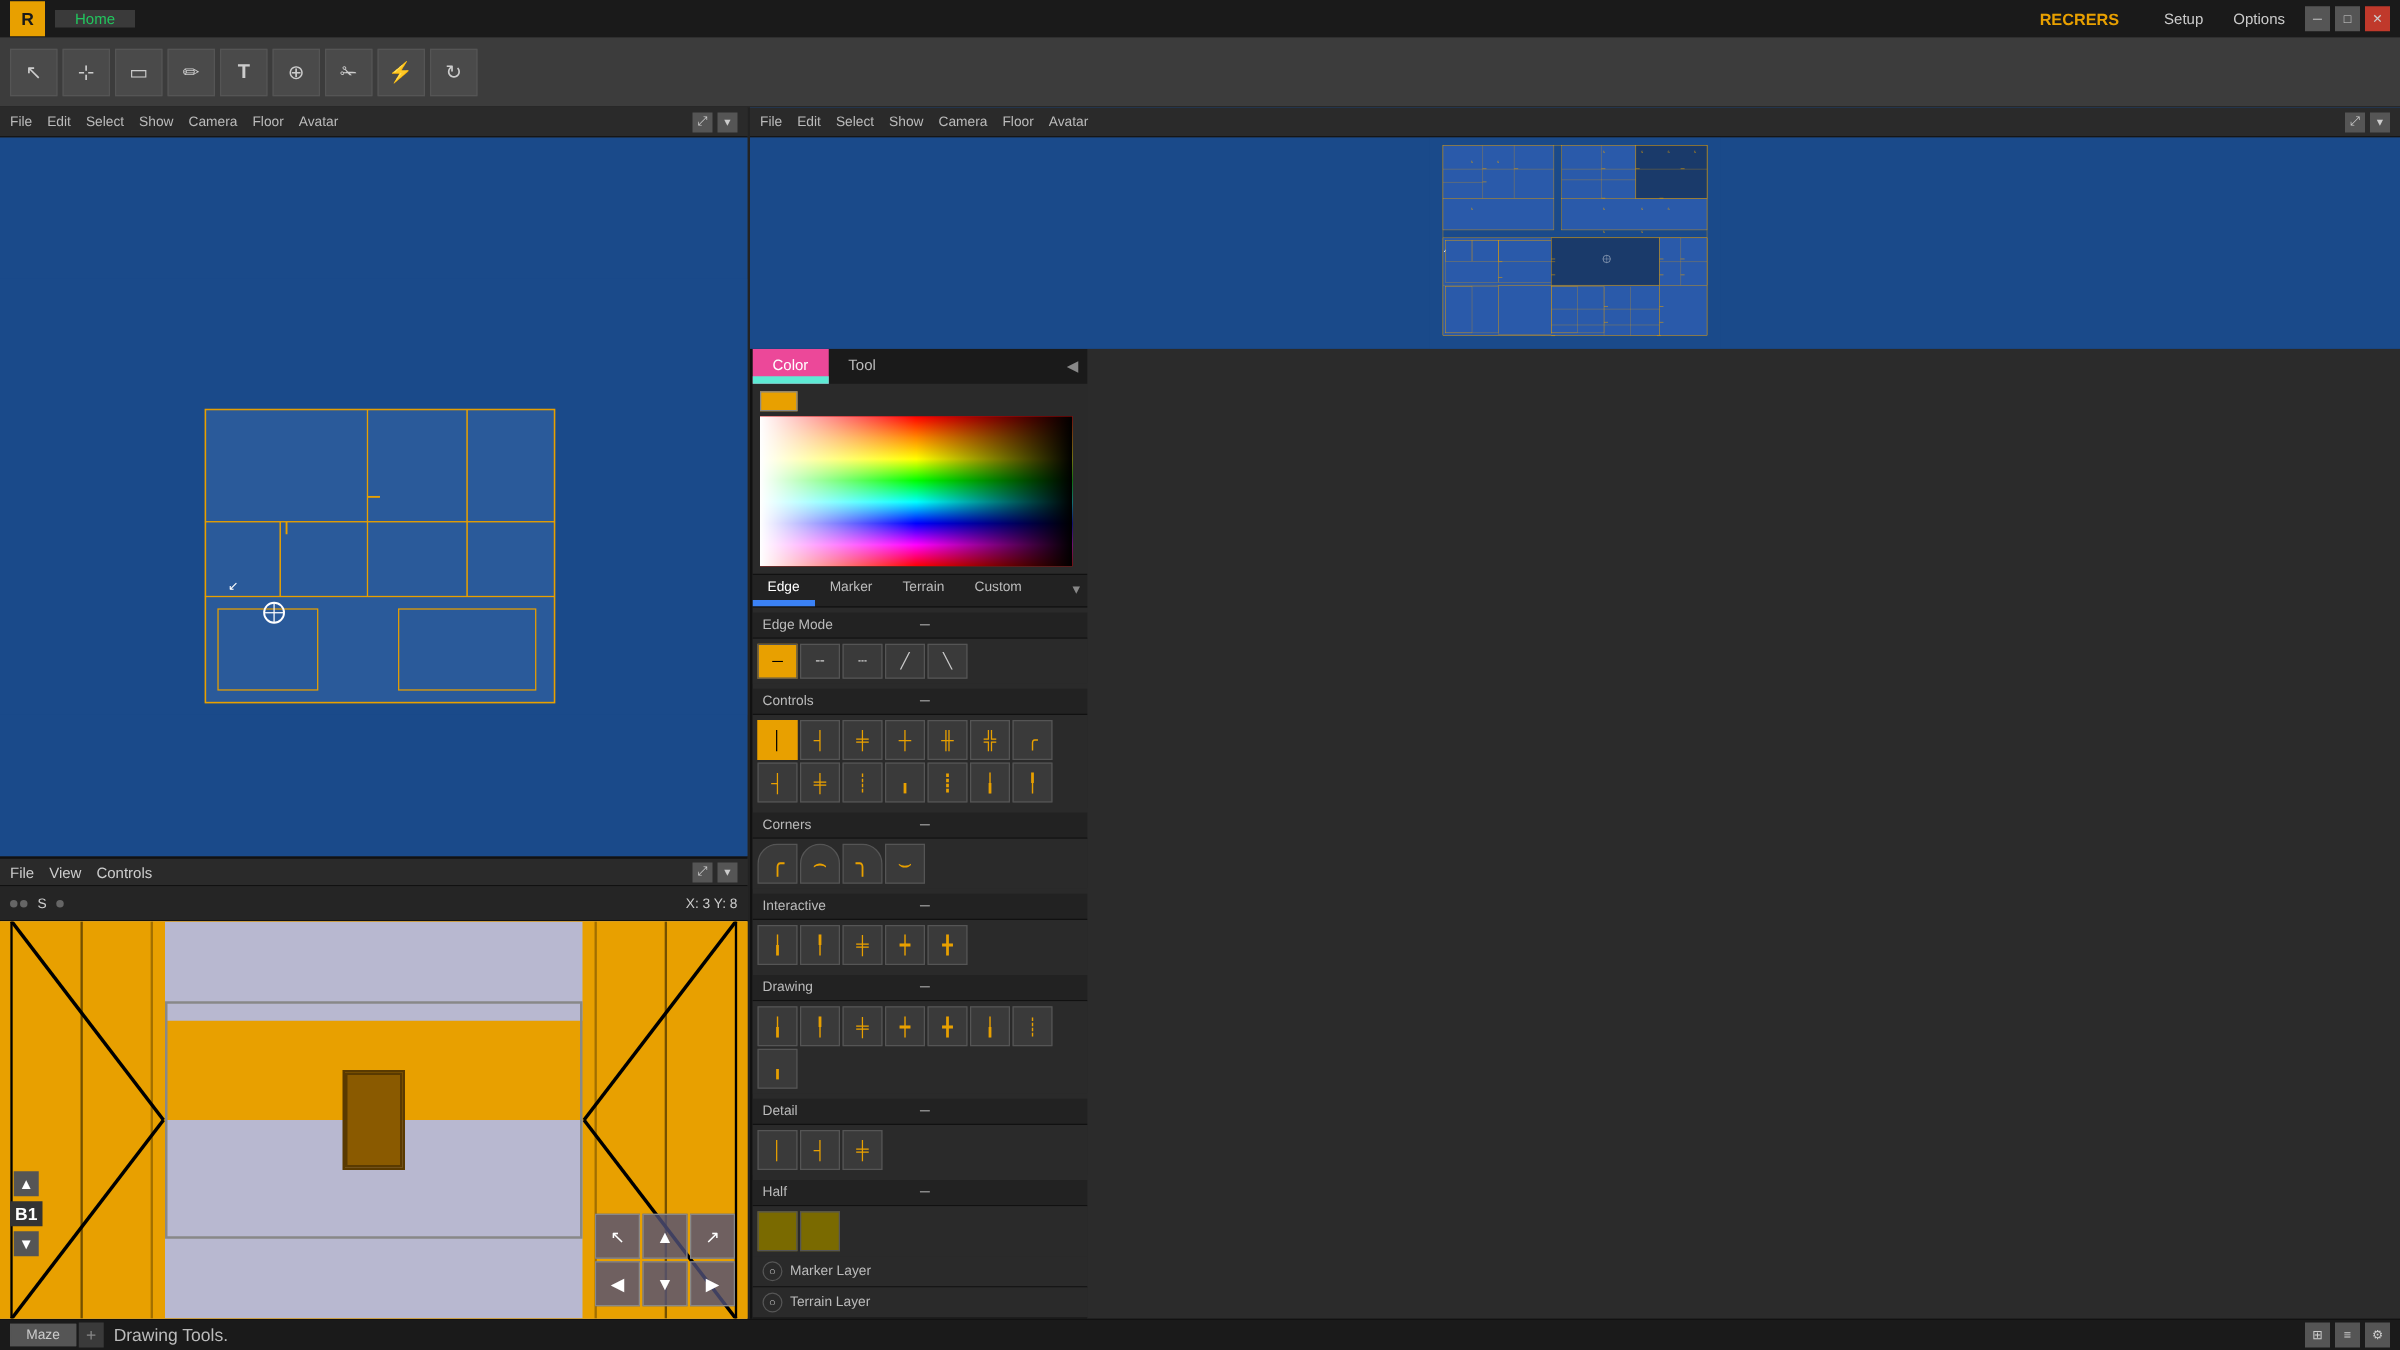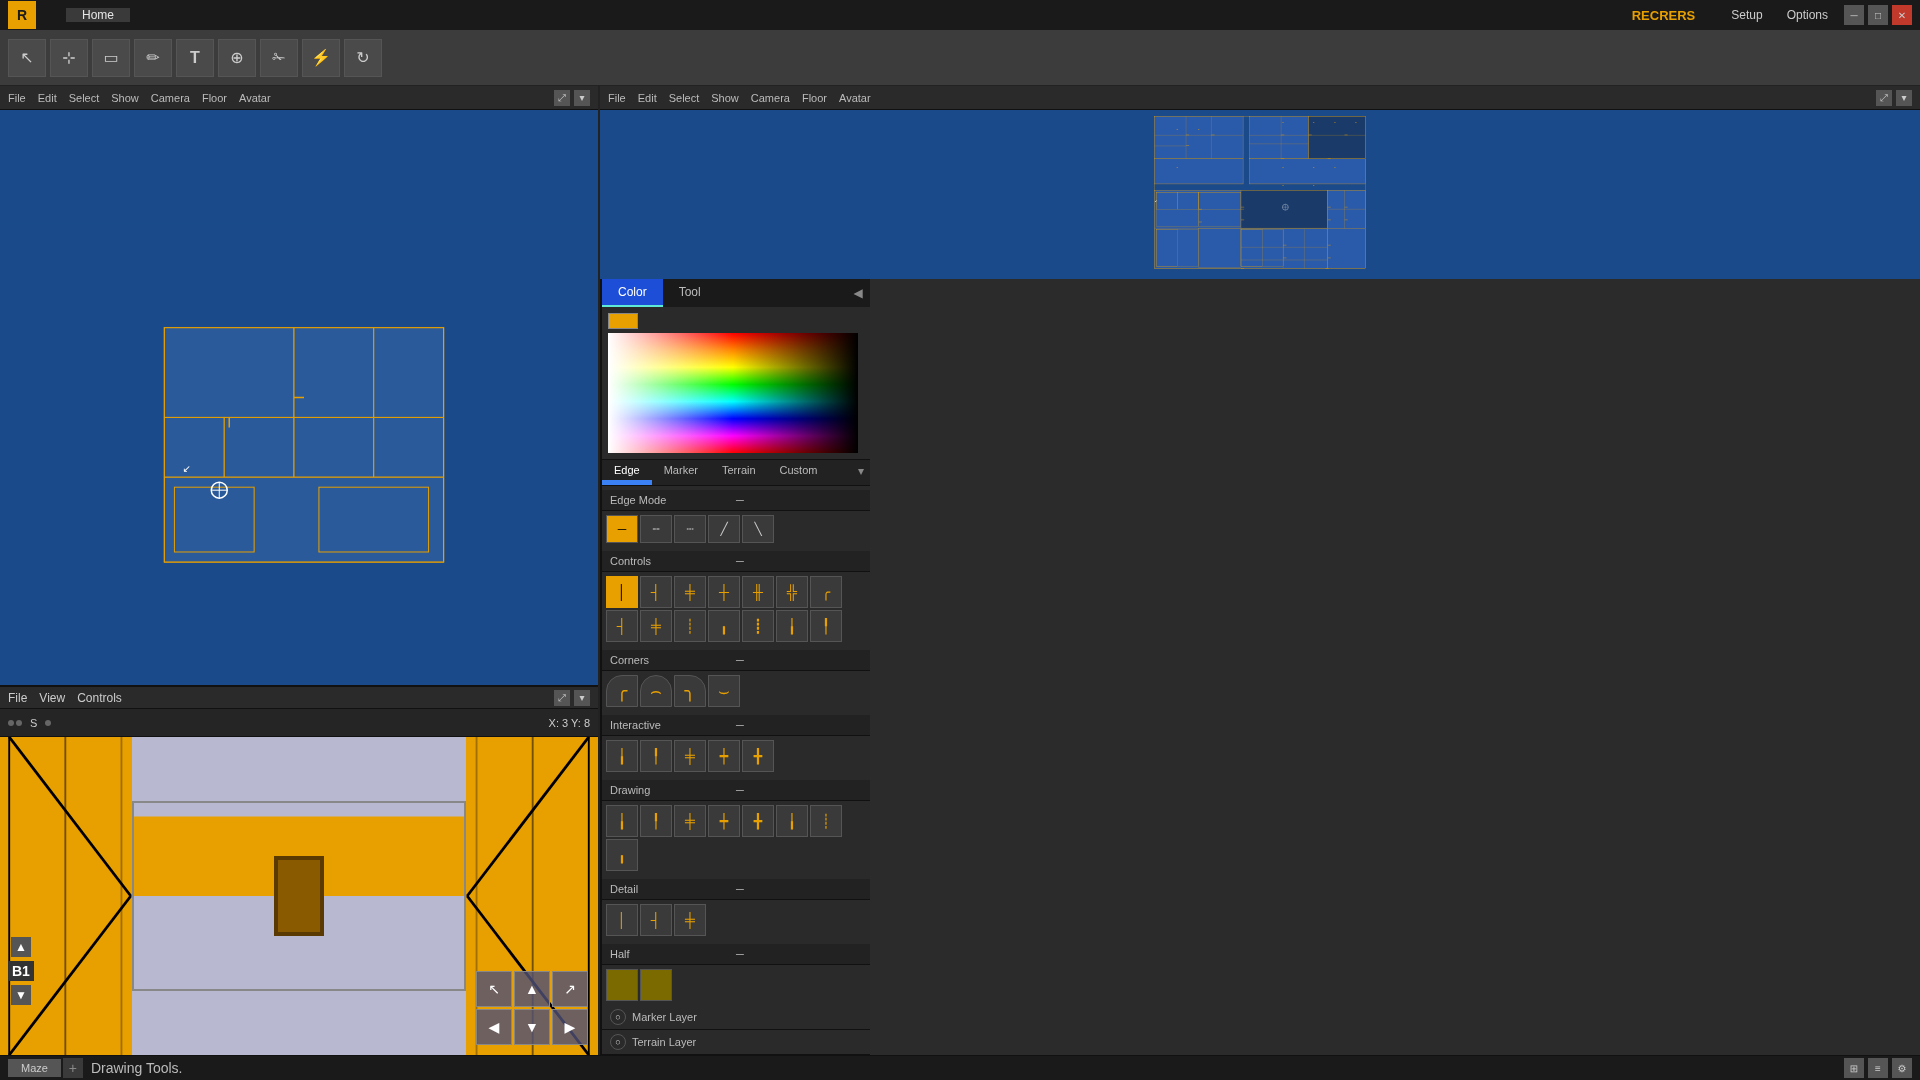--- a/index.html
+++ b/index.html
@@ -16,24 +16,23 @@
     }
     #app-logo {
       width: 28px; height: 28px;
       background: #e8a000;
       display: flex; align-items: center; justify-content: center;
       font-weight: bold; font-size: 14px; color: #1a1a1a;
     }
     #home-tab {
       background: #3a3a3a;
       padding: 0 16px;
-      color: #e5e5e5;
+      color: #22c55e;
       font-size: 12px;
       cursor: pointer;
-      margin-left: 22px;
     }
     #window-controls {
       margin-left: auto;
       display: flex; gap: 4px; align-items: center;
     }
     #brand-text { color: #e8a000; font-weight: bold; font-size: 13px; margin-right: 20px; }
     .win-btn { width: 20px; height: 20px; background: #555; display: flex; align-items: center; justify-content: center; cursor: pointer; font-size: 10px; color: #ccc; }
     #close-btn { background: #c0392b; }
     #setup-btn, #options-btn { background: transparent; padding: 2px 8px; color: #ccc; cursor: pointer; font-size: 12px; }
 
@@ -238,22 +237,22 @@
     }
     .sidebar-tab {
       padding: 6px 16px;
       cursor: pointer;
       font-size: 12px;
       color: #bbb;
       border-bottom: 2px solid transparent;
     }
     .sidebar-tab.active {
       color: #fff;
-      border-bottom: 2px solid #5eead4;
-      background: #1d4ed8;
+      border-bottom: 6px solid #5eead4;
+      background: #ec4899;
     }
     .sidebar-collapse-btn {
       margin-left: auto;
       width: 24px;
       display: flex; align-items: center; justify-content: center;
       cursor: pointer; color: #888;
     }
 
     
     #color-picker-area {

